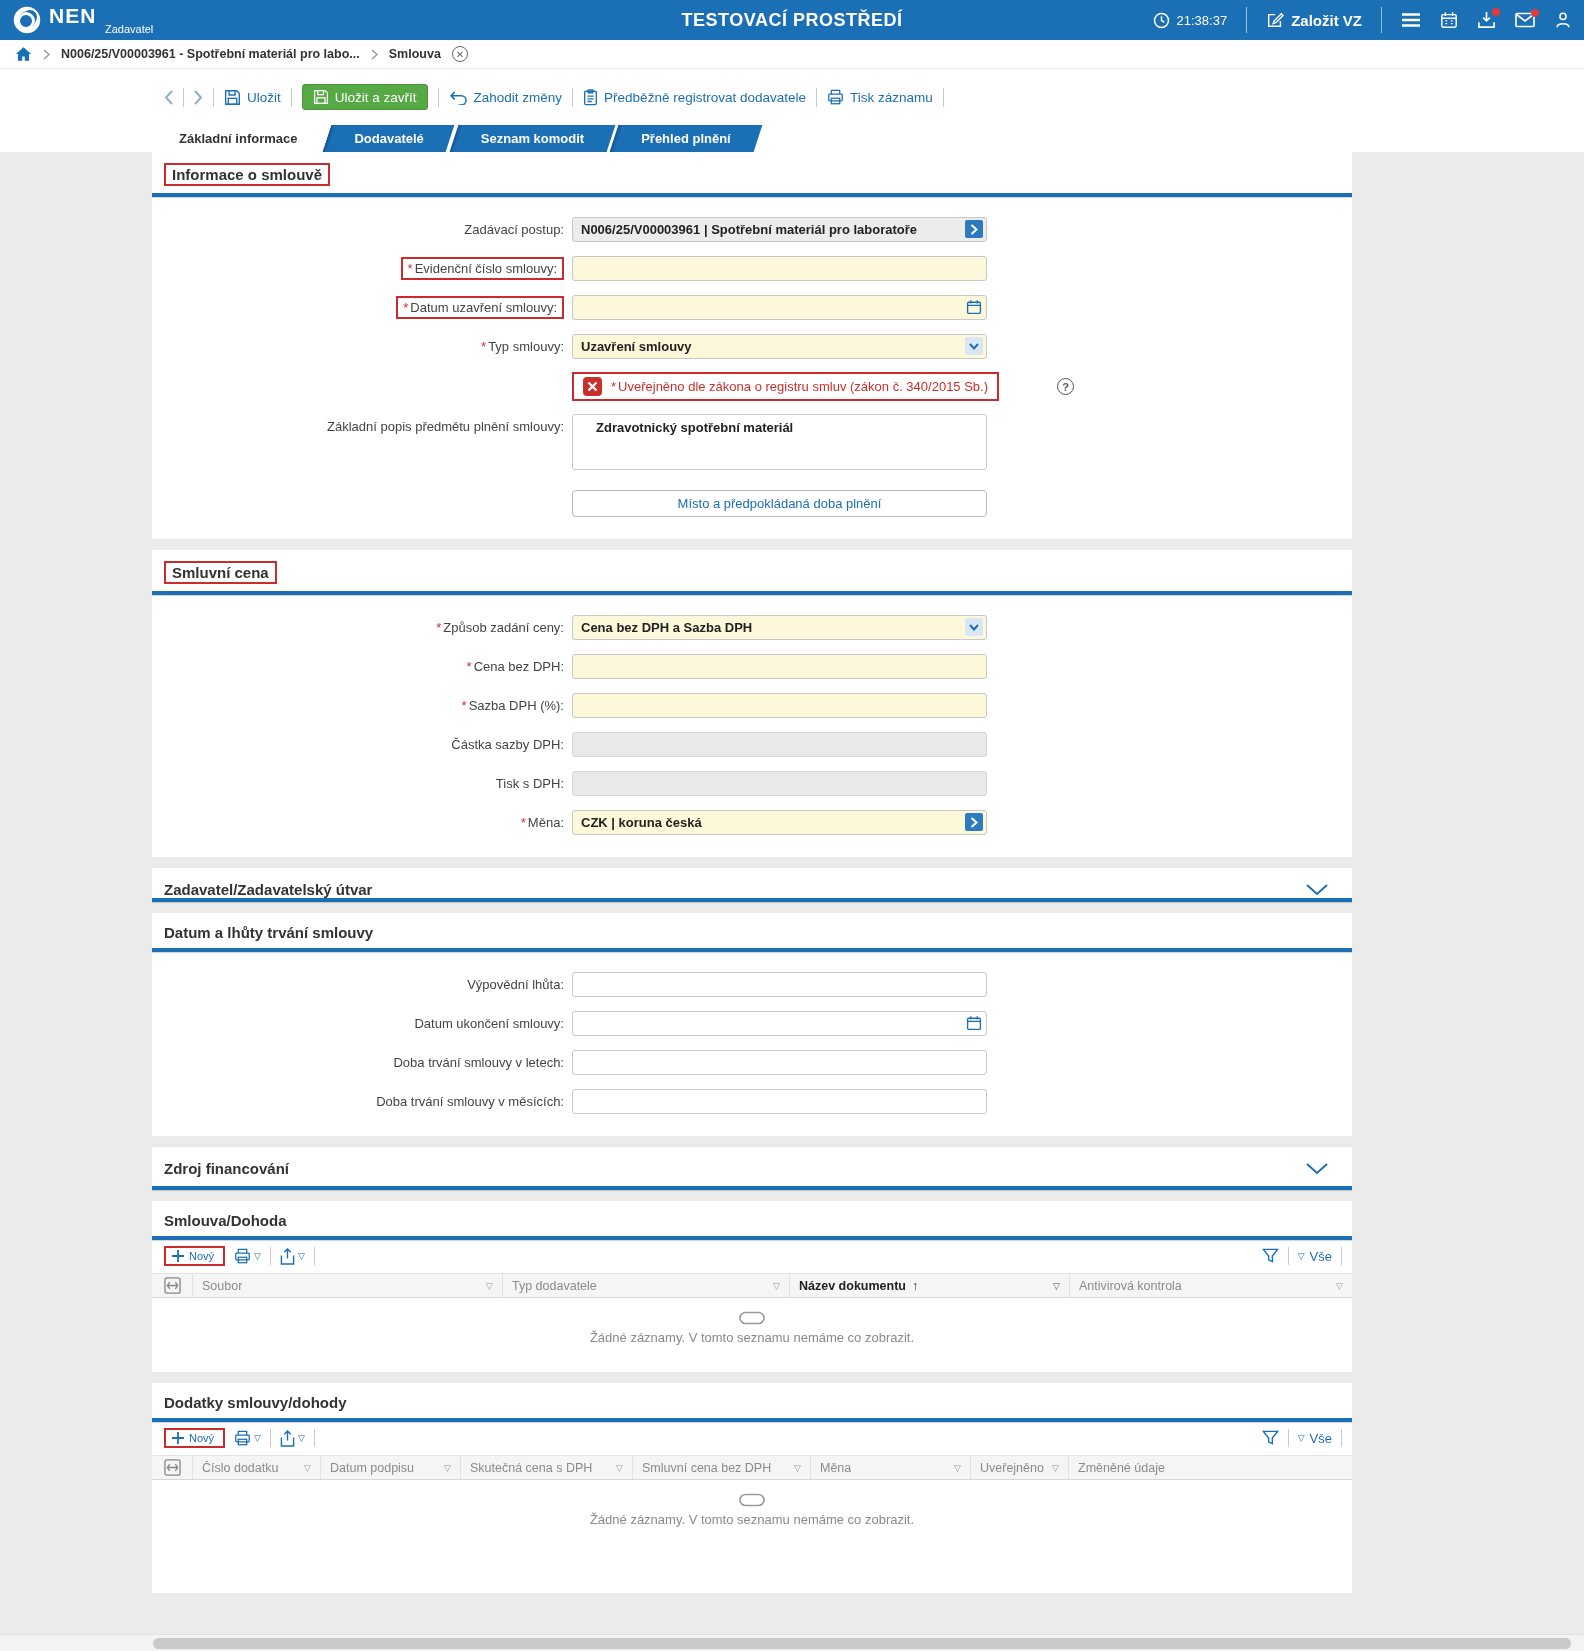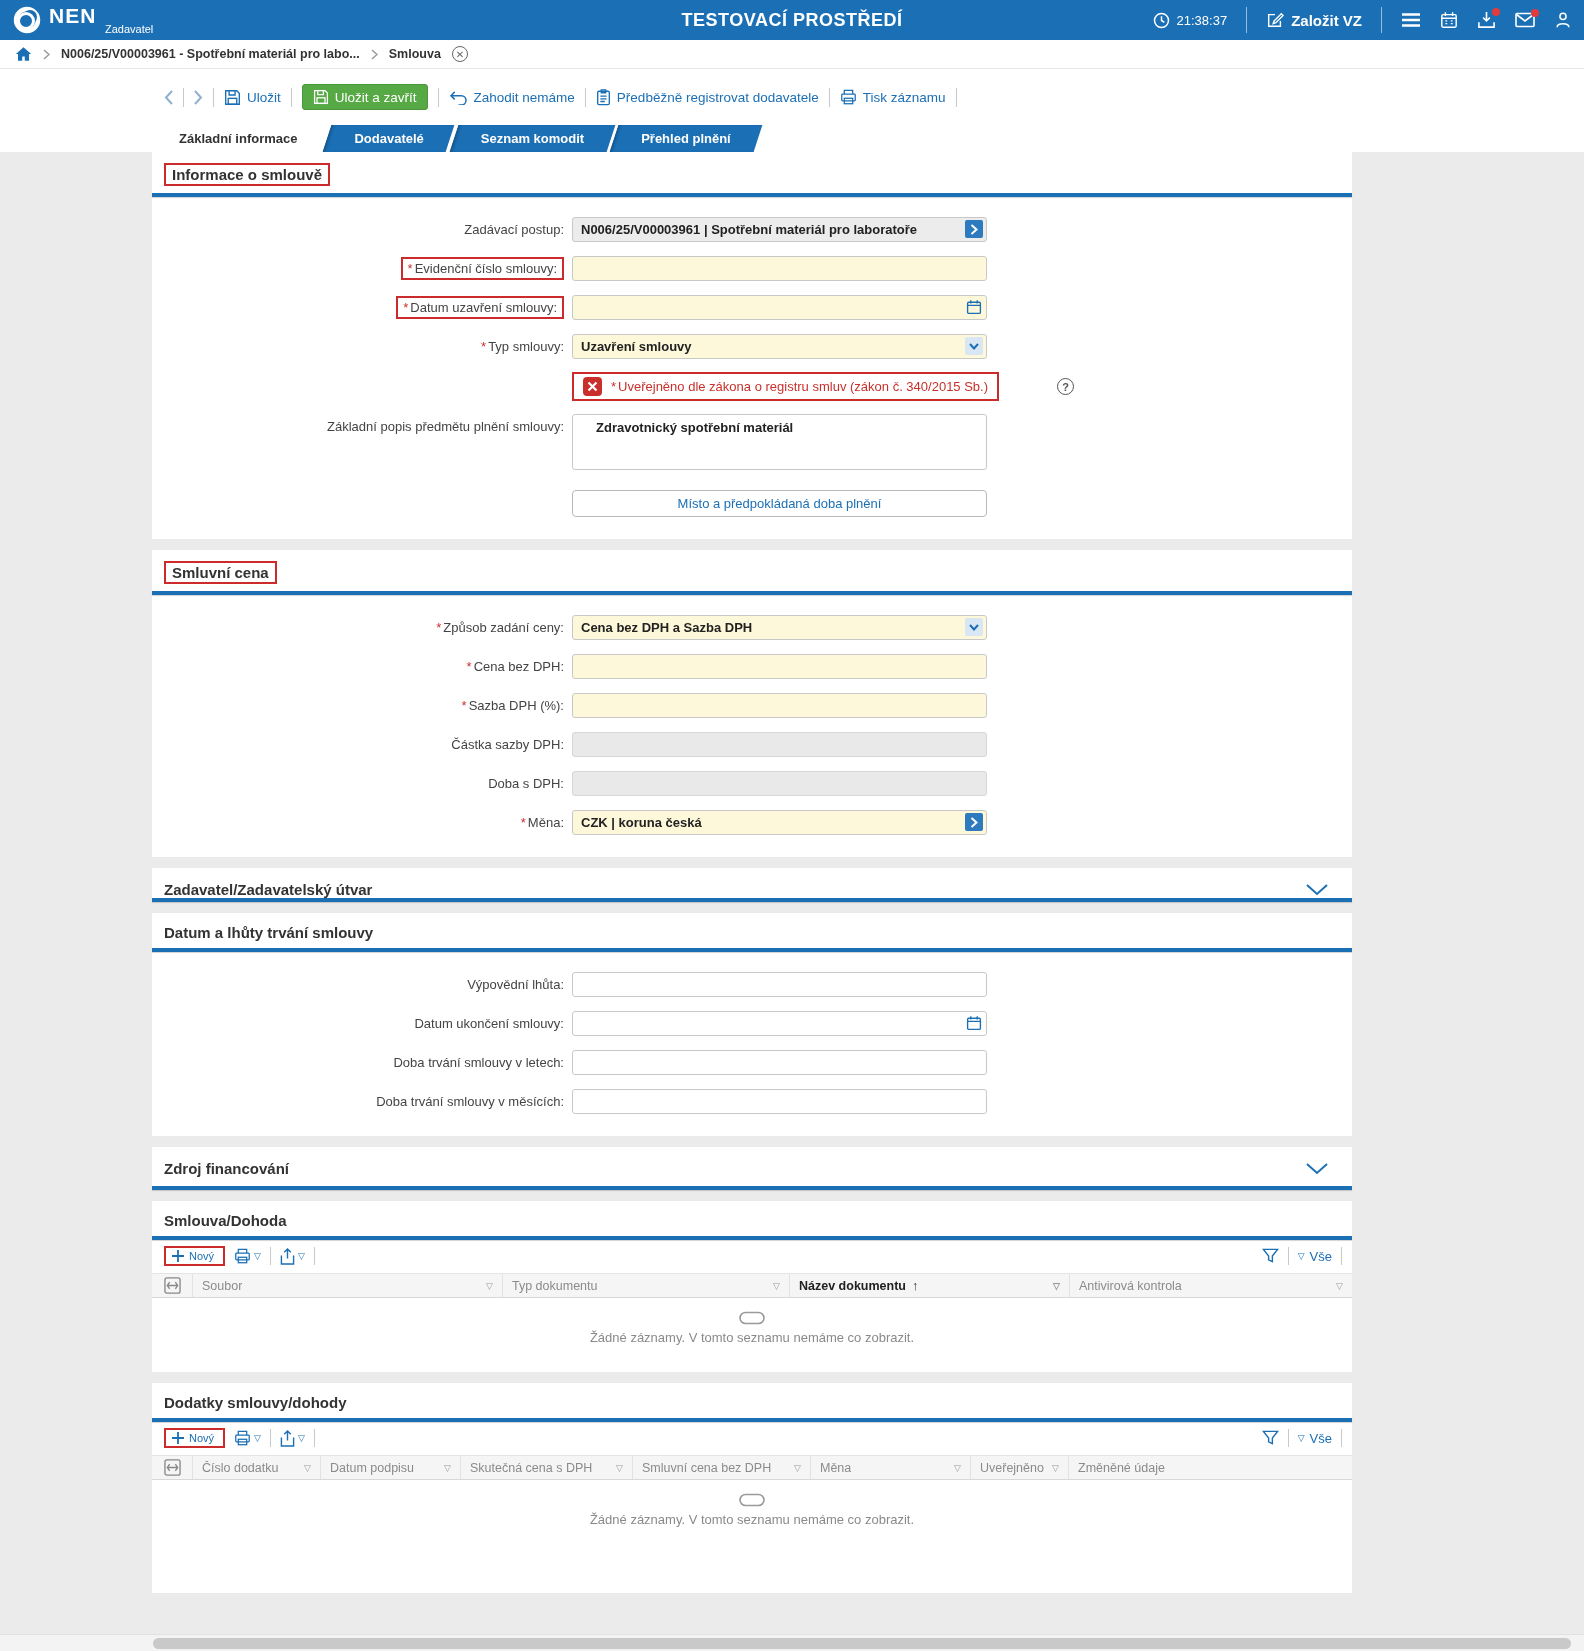--- a/index.html
+++ b/index.html
@@ -237,21 +237,21 @@
       <span>Uložit a zavřít</span>
     </button>
     <span class="tbar-div"></span>
     <span class="tbar-item">
       <span>
           <svg width="19" height="15" viewBox="0 0 20 16" fill="none" stroke="#1b6fb5" stroke-width="1.6">
             <path d="M6 2L2 6l4 4"></path>
             <path d="M2 6h11a5 5 0 0 1 0 10h-3"></path>
           </svg>
         </span>
-      <span>Zahodit nemáme</span>
+      <span>Zahodit změny</span>
     </span>
     <span class="tbar-div"></span>
     <span class="tbar-item">
       <span>
           <svg width="15" height="17" viewBox="0 0 16 19" fill="none" stroke="#1b6fb5" stroke-width="1.5">
             <rect x="1.5" y="2.5" width="13" height="15" rx="1.5"></rect>
             <path d="M5.5 1h5v3.2h-5z"></path>
             <path d="M4.5 8h7M4.5 11h7M4.5 14h5"></path>
           </svg>
         </span>
@@ -386,21 +386,21 @@
     </div>
     <div class="frow">
       <span class="flbl"><span class="req">*</span><span>Sazba DPH (%):</span></span>
       <span class="fctl"><input class="txt yellow" style=""></span>
     </div>
     <div class="frow">
       <span class="flbl">Částka sazby DPH:</span>
       <span class="fctl"><input class="txt disabled" disabled="" style=""></span>
     </div>
     <div class="frow">
-      <span class="flbl">Doba s DPH:</span>
+      <span class="flbl">Tisk s DPH:</span>
       <span class="fctl"><input class="txt disabled" disabled="" style=""></span>
     </div>
     <div class="frow" style="margin-bottom:0;">
       <span class="flbl"><span class="req">*</span><span>Měna:</span></span>
       <span class="fctl">
         <input class="txt yellow pad-r" readonly="" value="CZK | koruna česká" style="">
         <span class="ctl-btn arrow">
             <svg width="8" height="11" viewBox="0 0 8 11" fill="none" stroke="#fff" stroke-width="2">
               <path d="M1.5 1l5 4.5-5 4.5"></path>
             </svg>
@@ -521,21 +521,21 @@
       <svg width="17" height="17" viewBox="0 0 18 18" fill="none" stroke="#888" stroke-width="1.4">
           <rect x="1" y="1" width="16" height="16" rx="2"></rect>
           <path d="M6 5.5L3.5 9 6 12.5M12 5.5L14.5 9 12 12.5M3.5 9h11"></path>
         </svg>
     </div>
     <div class="th" style="width:310px;">
         <span class="nm">Soubor</span>
         <span class="coltri">▽</span>
       </div>
     <div class="th" style="width:287px;">
-        <span class="nm">Typ dokumentu</span>
+        <span class="nm">Typ dodavatele</span>
         <span class="coltri">▽</span>
       </div>
     <div class="th sorted" style="width:280px;">
         <span class="nm">Název dokumentu</span>
         <span class="sort-arr">↑</span>
         <span class="coltri">▽</span>
       </div>
     <div class="th" style="width:283px;">
         <span class="nm">Antivirová kontrola</span>
         <span class="coltri">▽</span>

